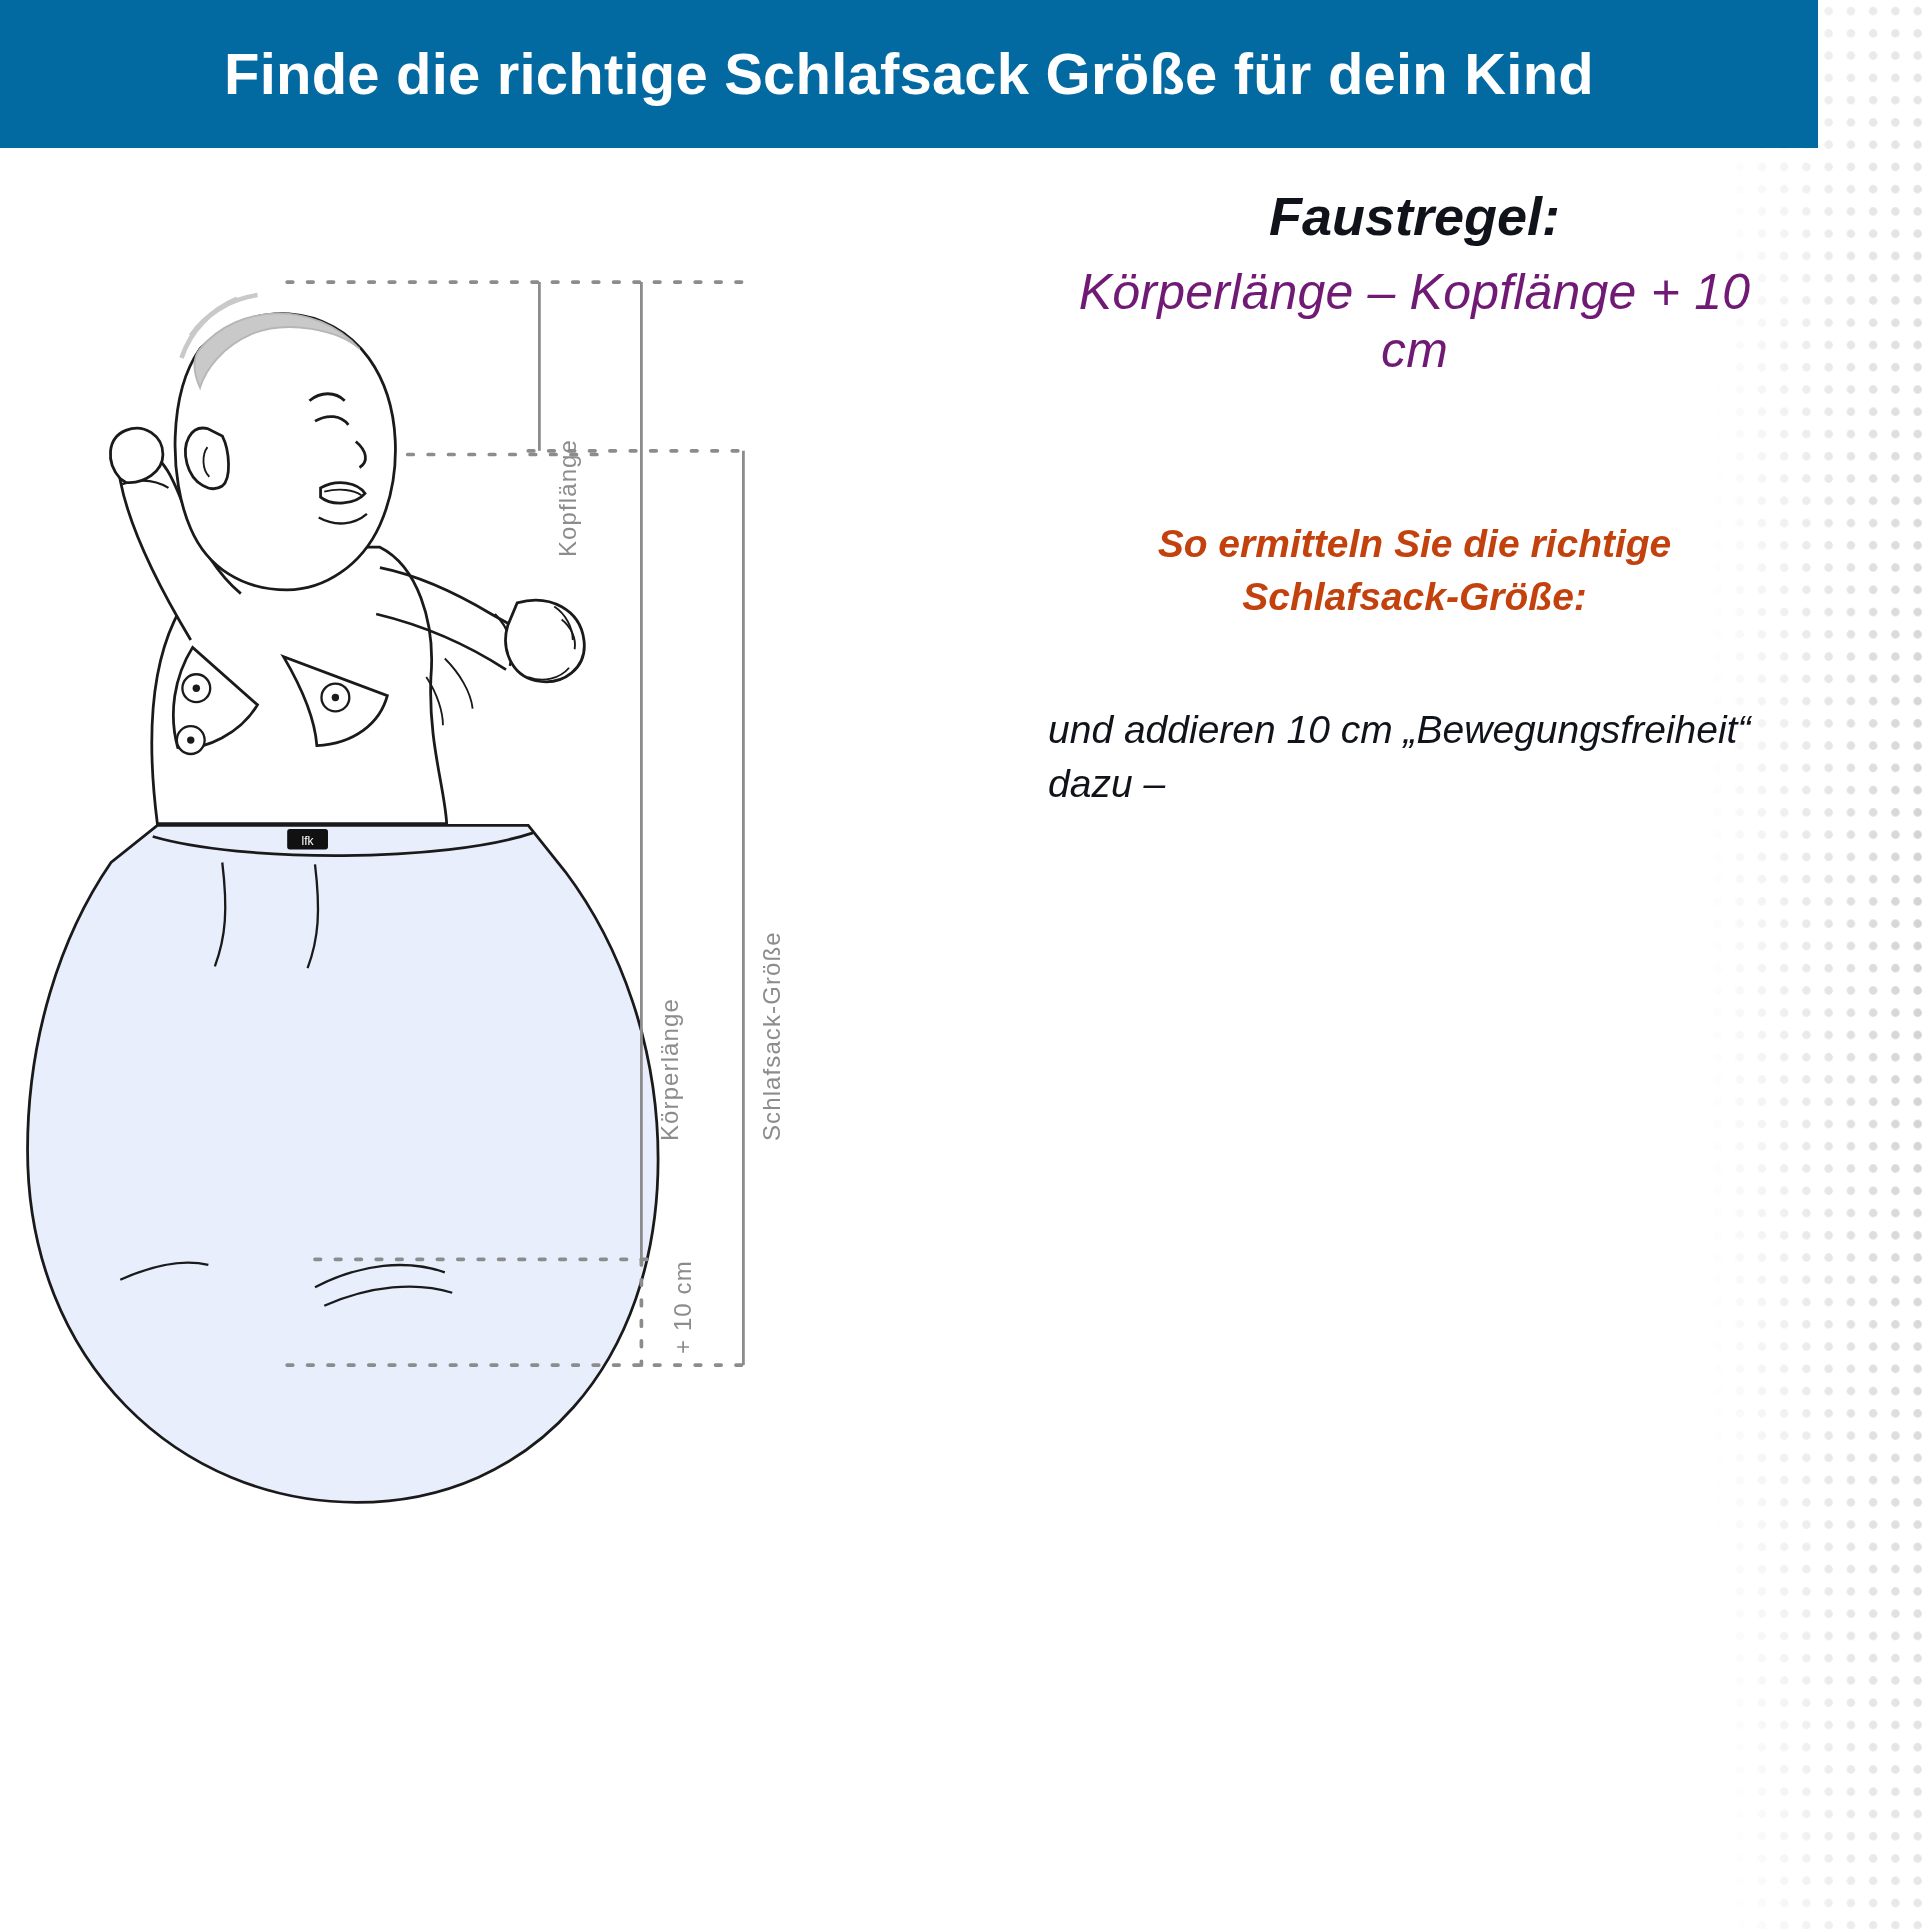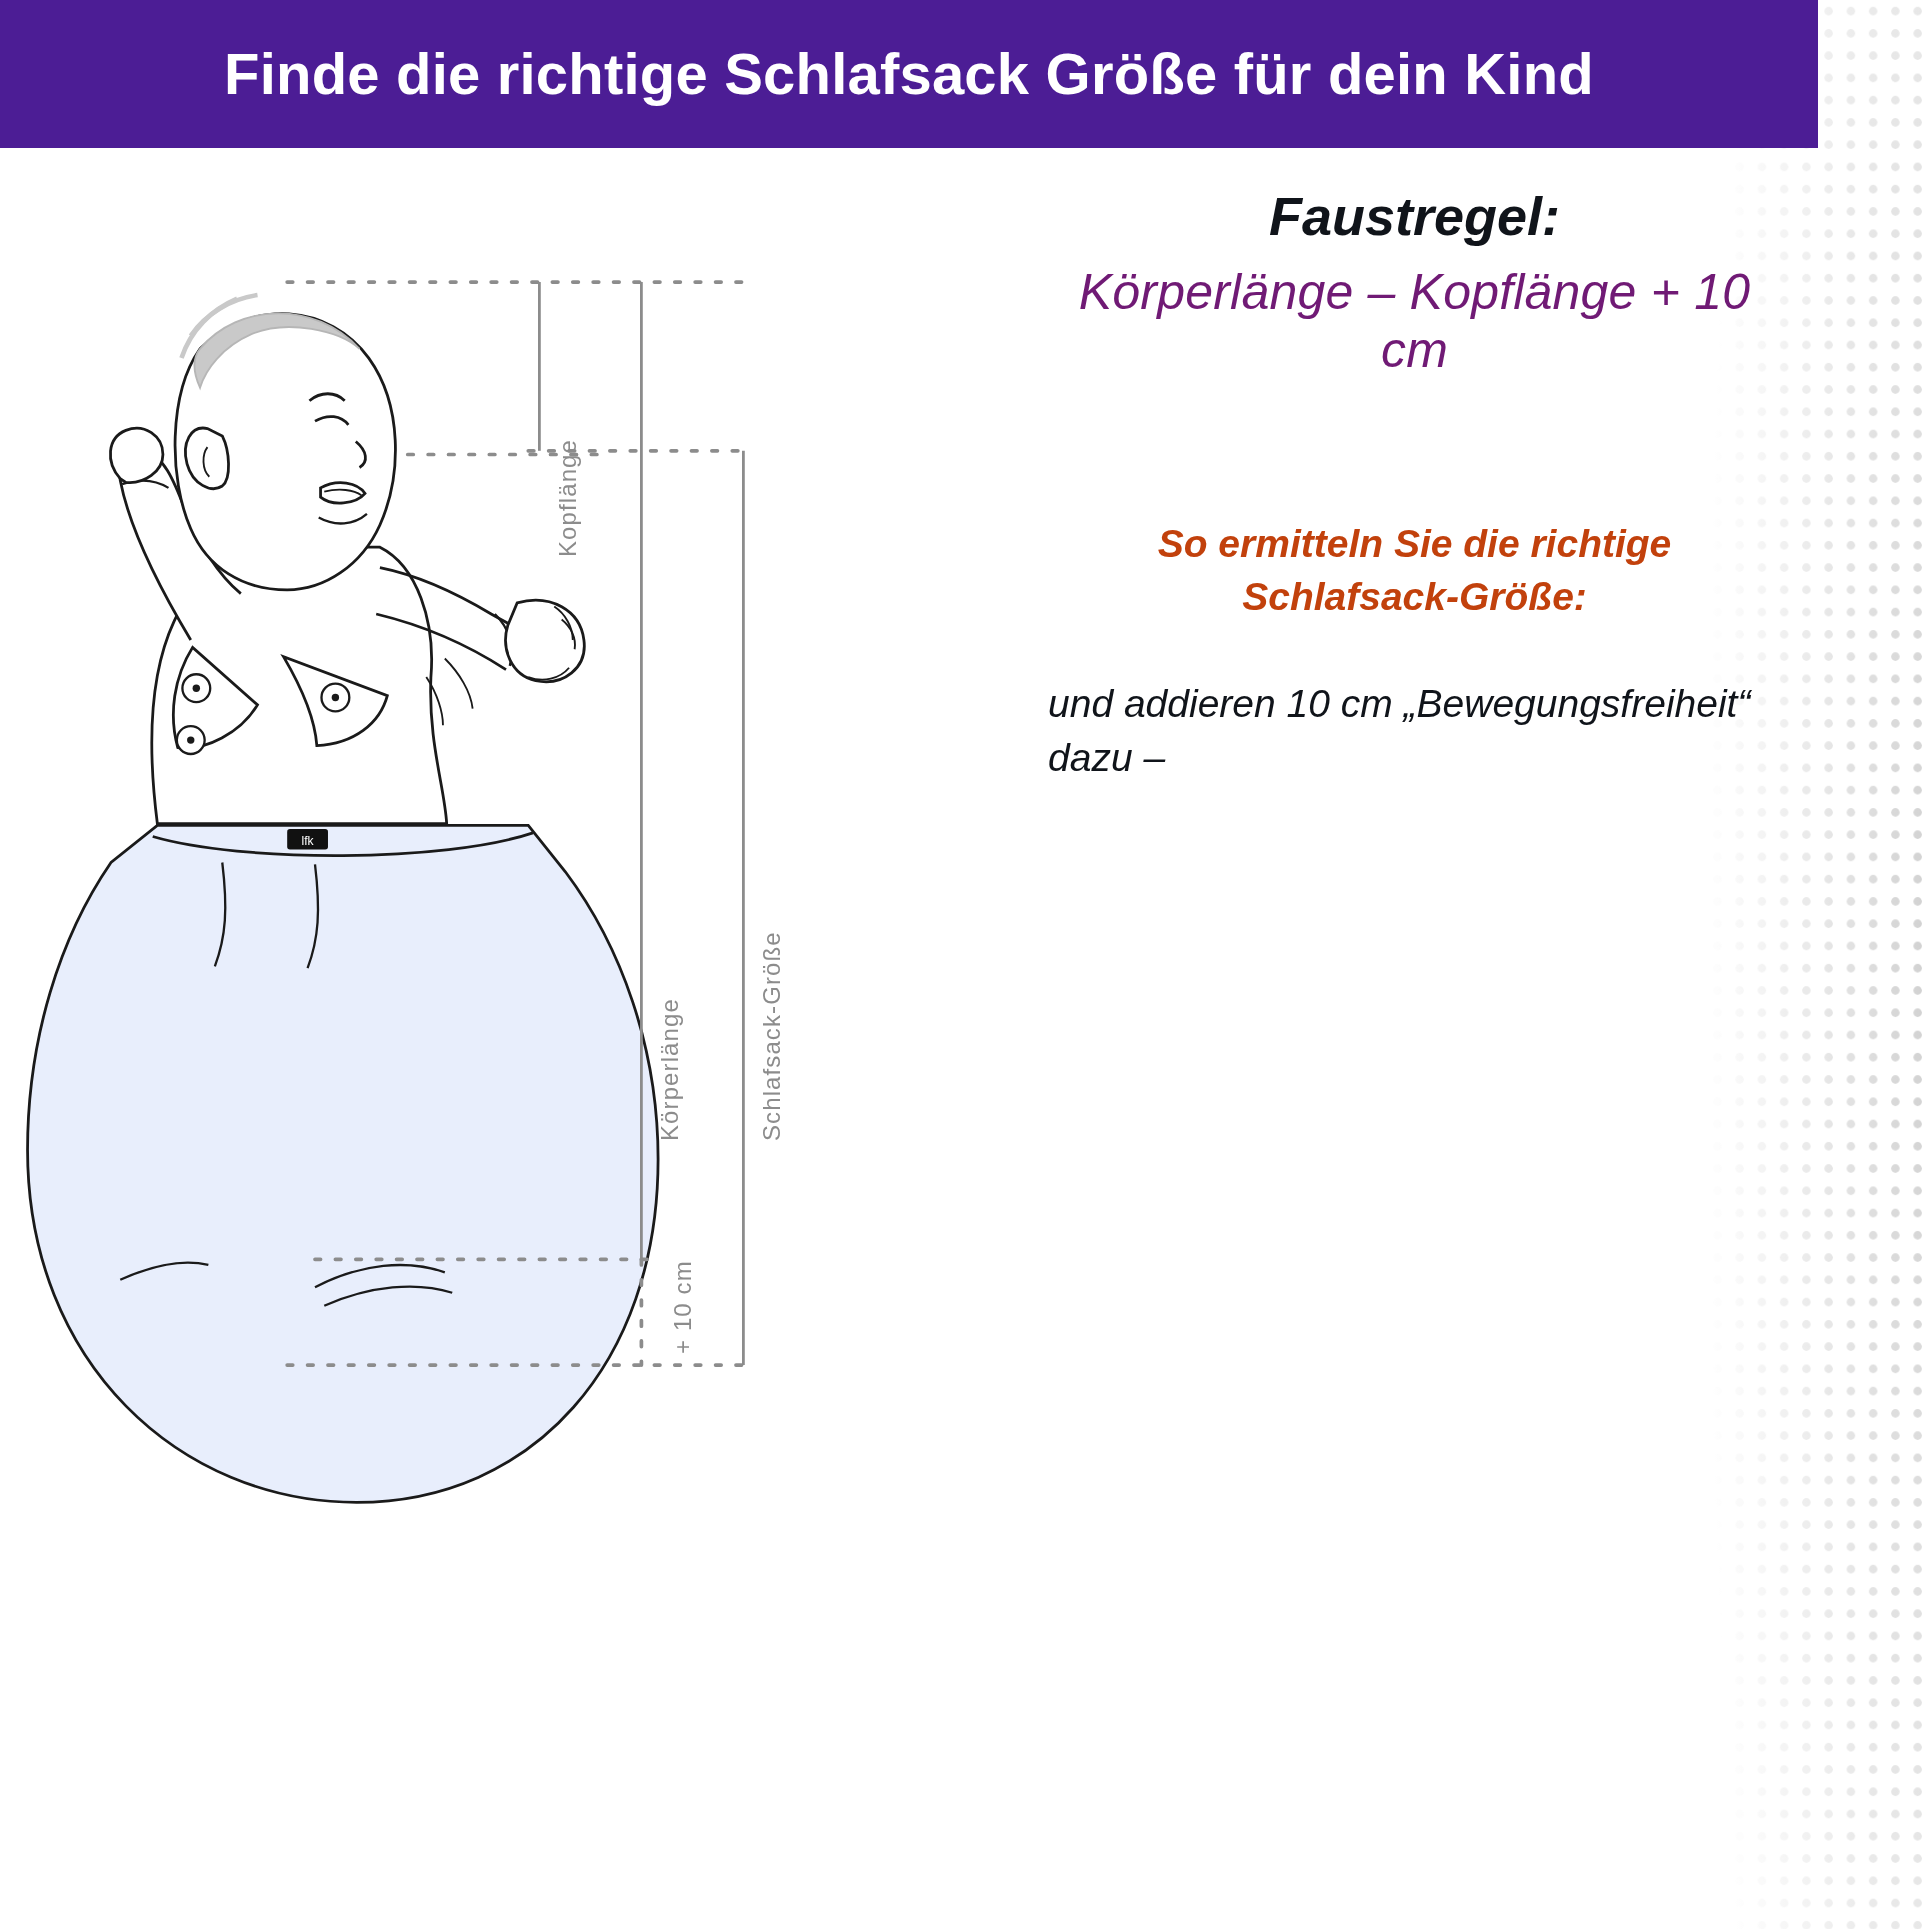--- a/index.html
+++ b/index.html
@@ -15,21 +15,21 @@
     position: relative;
   }
 
   
   .header-band {
     position: absolute;
     left: 0;
     top: 0;
     width: 1818px;
     height: 148px;
-    background: #4c1d95;
+    background: #0369a1;
     display: flex;
     align-items: center;
     justify-content: center;
     z-index: 5;
   }
   .header-title {
     color: #ffffff;
     font-size: 58px;
     font-weight: bold;
     letter-spacing: 0.2px;
@@ -98,21 +98,21 @@
     line-height: 1.35;
   }
   .body-par {
     font-size: 39px;
     color: #10141a;
     line-height: 1.38;
     margin: 16.7px 0 0 0;
     text-align: left;
   }
   .body-par.gap {
-    margin-top: 54px;
+    margin-top: 80px;
   }
 
   
   .vlabel {
     position: absolute;
     color: #8c8c8c;
     font-size: 24px;
     letter-spacing: 1.1px;
     white-space: nowrap;
     transform-origin: left top;

